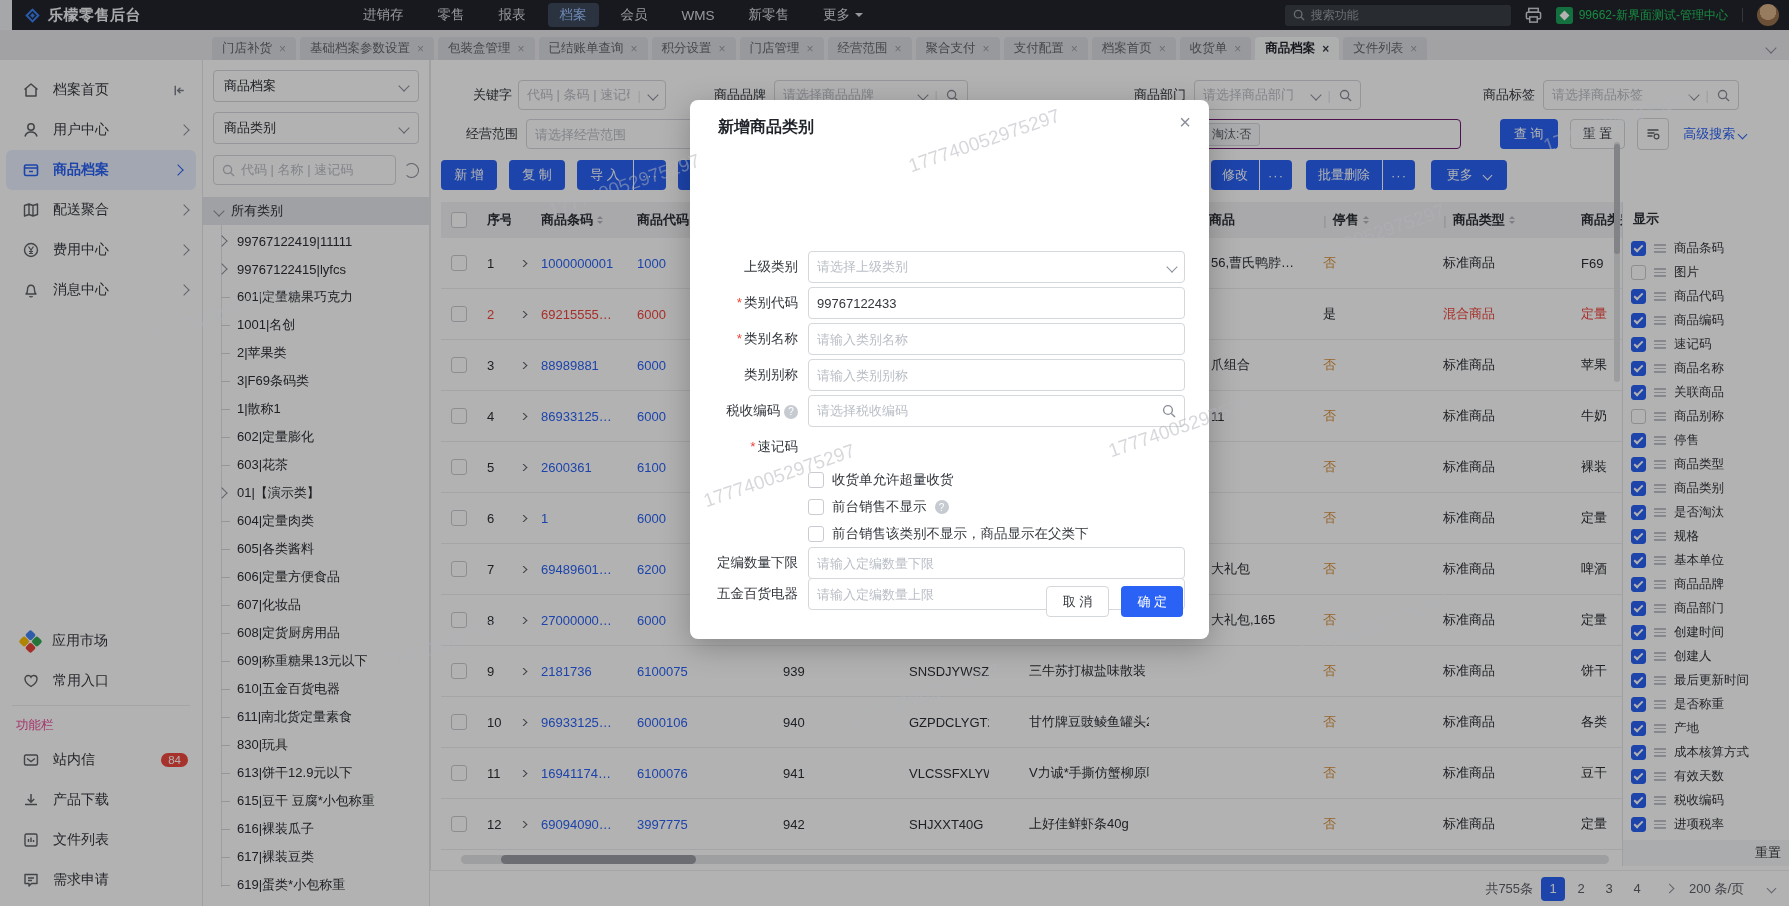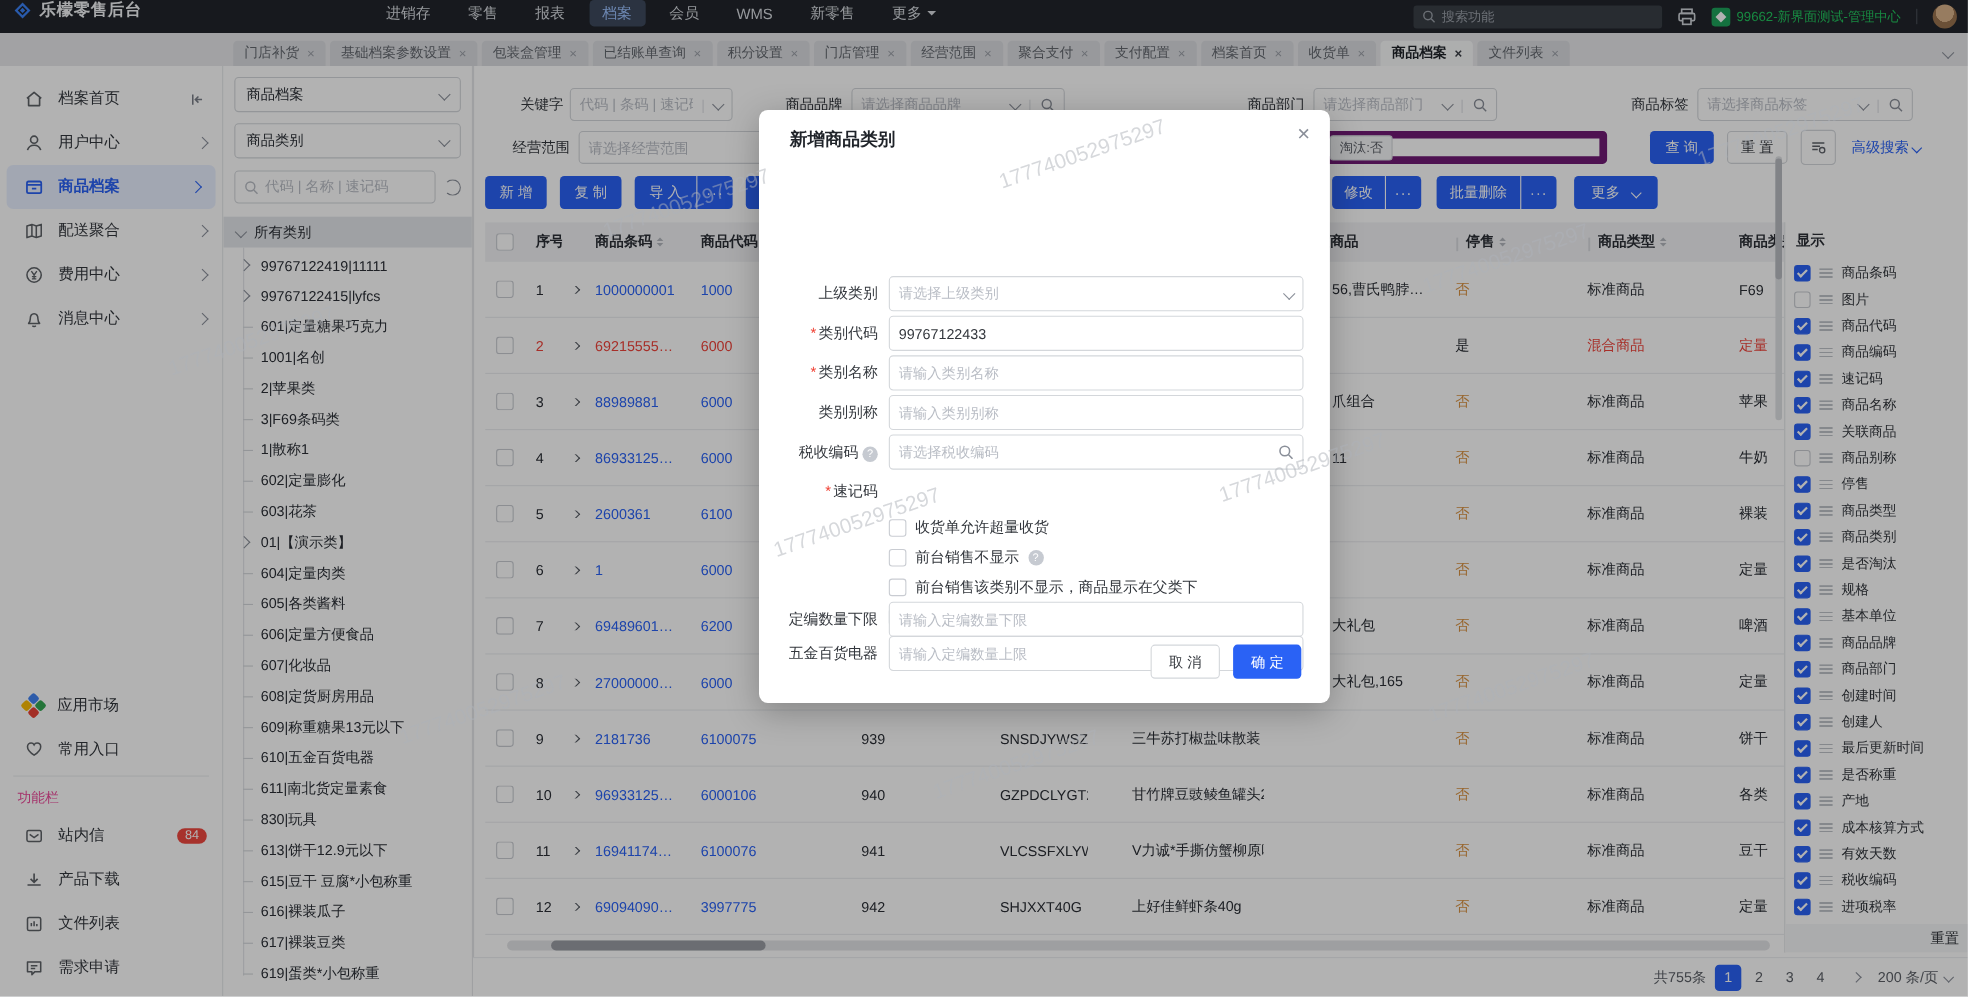--- a/index.html
+++ b/index.html
@@ -1,19 +1,19 @@
 <!DOCTYPE html>
 <html><head>
 <meta charset="utf-8">
 <style>
   html,body{margin:0;padding:0}
   body{width:1789px;height:906px;position:relative;overflow:hidden;background:#eef0f2;
        font-family:"Liberation Sans","DejaVu Sans",sans-serif;font-size:13px;color:#2b2f36;}
   
-  .topbar{position:absolute;left:0;top:0;right:0;height:30px;background:#21252b;display:flex;align-items:flex-start;z-index:1}
+  .topbar{position:absolute;left:12px;top:0;right:0;height:30px;background:#21252b;display:flex;align-items:center;z-index:1}
   .logo{display:flex;align-items:center;gap:7px;margin-left:12px}
   .logo-txt{color:#f2f4f7;font-size:15px;font-weight:bold;letter-spacing:.5px}
   .top-menu{display:flex;align-items:center;margin-left:210px;gap:10px}
   .tm-item{color:#d7dae0;font-size:13.5px;padding:3px 12px;border-radius:4px;cursor:pointer;white-space:nowrap}
   .tm-item.active{background:#3e4a5e;color:#9cc2ff}
   .tm-item.has-caret::after{content:"";display:inline-block;margin-left:5px;border:4px solid transparent;border-top-color:#d7dae0;transform:translateY(2px)}
   .top-right{position:absolute;right:10px;top:0;height:30px;display:flex;align-items:center;gap:14px}
   .top-search{width:210px;height:21px;background:#3a3f47;border-radius:3px;display:flex;align-items:center;gap:6px;padding:0 8px;color:#9aa0a8;font-size:12px}
   .tenant{display:flex;align-items:center;gap:6px;color:#22c55e;font-size:12px}
   .tenant-ico{width:17px;height:17px;border-radius:3px;background:#1ea35b;display:flex;align-items:center;justify-content:center}
@@ -64,21 +64,21 @@
   .tnode.parent .car{display:inline-block}
   .tnode.leaf::before{content:"";position:absolute;left:18px;width:9px;height:1px;background:#d4d7db}
   
   .main{position:absolute;left:430px;top:60px;right:0;bottom:36px;background:#fff;box-sizing:border-box}
   .f-row{position:absolute;left:0;right:0;display:flex;align-items:center;height:30px}
   .f-label{font-size:13px;color:#33373d;white-space:nowrap}
   .inp{height:30px;border:1px solid #d4d7db;border-radius:4px;background:#fff;font-size:13px;color:#33373d;padding:0 8px;box-sizing:border-box;font-family:inherit}
   .inp::placeholder{color:#b9bdc5}
   .selwrap{height:30px;border:1px solid #d4d7db;border-radius:4px;display:flex;align-items:center;box-sizing:border-box;padding:0 8px;gap:8px;color:#b9bdc5;cursor:pointer}
   .selwrap .ph{flex:1;white-space:nowrap;overflow:hidden}
-  .tagbox{height:30px;border:7px solid #701a75;border-radius:4px;display:flex;align-items:center;padding:0 6px;box-sizing:border-box}
+  .tagbox{height:30px;border:1px solid #701a75;border-radius:4px;display:flex;align-items:center;padding:0 6px;box-sizing:border-box}
   .tag{border:1px solid #d4d7db;border-radius:3px;background:#f5f6f8;color:#5d6168;font-size:12px;padding:2px 8px}
   .btn{height:30px;border:none;border-radius:4px;background:#2a62f5;color:#fff;font-size:13px;padding:0 14px;cursor:pointer;font-family:inherit;white-space:nowrap}
   .btn.split{border-radius:4px 0 0 4px}
   .btn.more3{border-radius:0 4px 4px 0;margin-left:1px;padding:0 8px;letter-spacing:1px}
   .btn.ghost{width:80px}
   .btn-plain{height:30px;border:1px solid #d4d7db;border-radius:4px;background:#fff;color:#33373d;font-size:13px;padding:0 12px;cursor:pointer;font-family:inherit}
   .icon-btn{width:30px;height:30px;border:1px solid #d4d7db;border-radius:4px;background:#fff;display:flex;align-items:center;justify-content:center;cursor:pointer;color:#5d6168}
   .adv{color:#2a62f5;font-size:13px;display:flex;align-items:center;gap:4px;cursor:pointer}
   
   .table{position:absolute;left:10px;top:142px;right:167px;overflow:hidden}
@@ -119,21 +119,21 @@
   .rp-item .cb{width:15px;height:15px}
   .rp-item .cb.checked::after{width:7px;height:3px;margin:3.5px 0 0 2px}
   .drag{width:12px;height:9px;background:repeating-linear-gradient(to bottom,#bfc3c9 0 1.6px,transparent 1.6px 3.6px);flex:0 0 auto;cursor:grab}
   .rp-item .lbl{font-size:12.5px;color:#33373d;white-space:nowrap}
   .rp-foot{position:absolute;left:0;right:0;bottom:0;height:26px;background:#f5f6f8;display:flex;align-items:center}
   .rp-foot span{margin-left:132px;font-size:13px;color:#33373d;white-space:nowrap}
   
   .pagebar{position:absolute;left:430px;right:0;bottom:0;height:36px;background:#fff;border-top:1px solid #eceef1;display:flex;align-items:center;justify-content:flex-end;gap:8px;padding-right:14px;box-sizing:border-box;color:#5d6168}
   .pg{min-width:24px;height:24px;display:flex;align-items:center;justify-content:center;border-radius:4px;cursor:pointer}
   .pg.active{background:#2a62f5;color:#fff}
-  .pgsize{display:flex;align-items:center;gap:6px;cursor:pointer}
+  .pgsize{display:flex;align-items:center;gap:24px;cursor:pointer}
   
   .mask{position:absolute;inset:0;background:rgba(0,0,0,.30);z-index:100}
   .modal{position:absolute;left:690px;top:100px;width:519px;height:539px;background:#fff;border-radius:8px;box-shadow:0 8px 30px rgba(0,0,0,.25);z-index:120;box-sizing:border-box}
   .m-title{position:absolute;left:28px;top:17px;font-size:16px;font-weight:bold;color:#1f2329}
   .m-close{position:absolute;right:18px;top:12px;font-size:20px;color:#8a8f99;cursor:pointer;line-height:1}
   .m-row{position:absolute;left:0;height:32px;display:flex;align-items:center;width:100%}
   .m-label{width:108px;text-align:right;font-size:13.5px;color:#33373d;flex:0 0 auto;white-space:nowrap}
   .m-label .req{color:#f04134;margin-right:2px}
   .m-ctl{margin-left:10px;width:377px;box-sizing:border-box}
   .m-inp{height:32px;width:377px}

